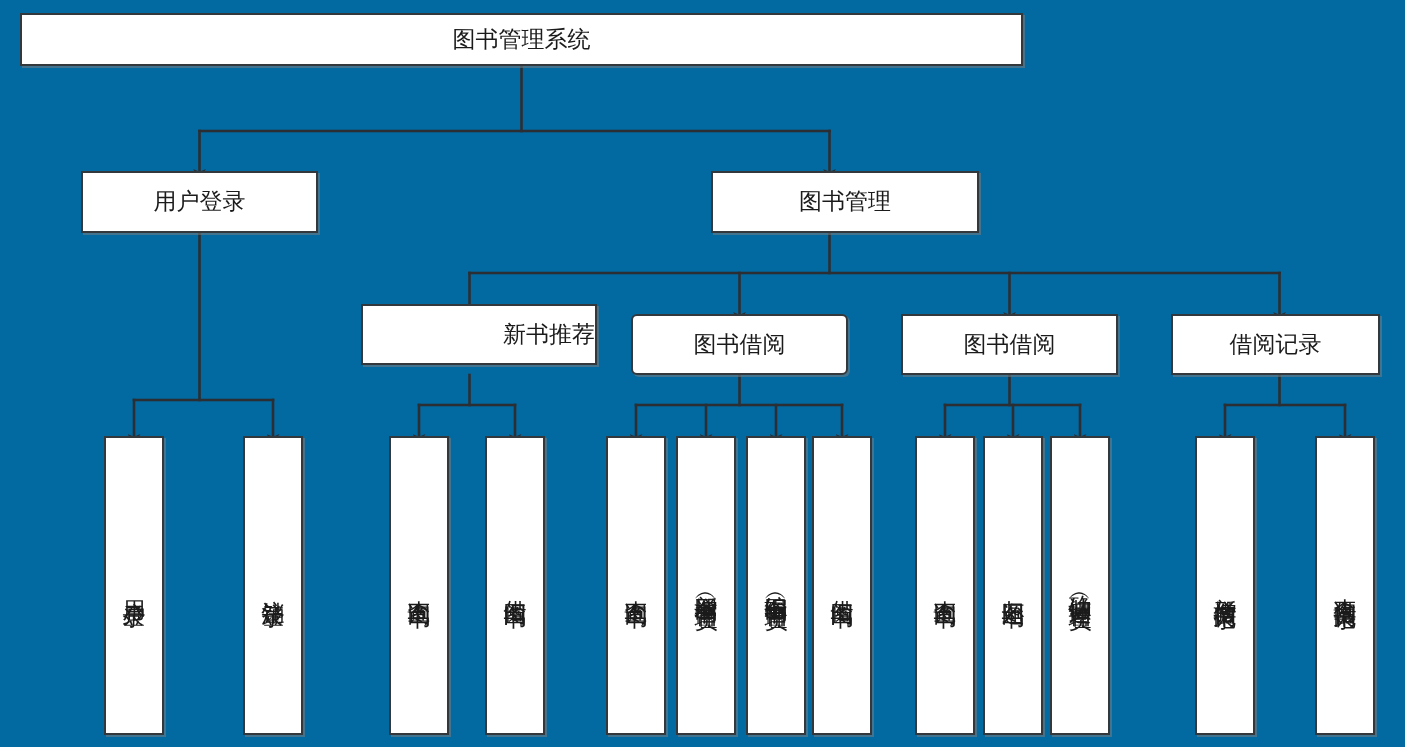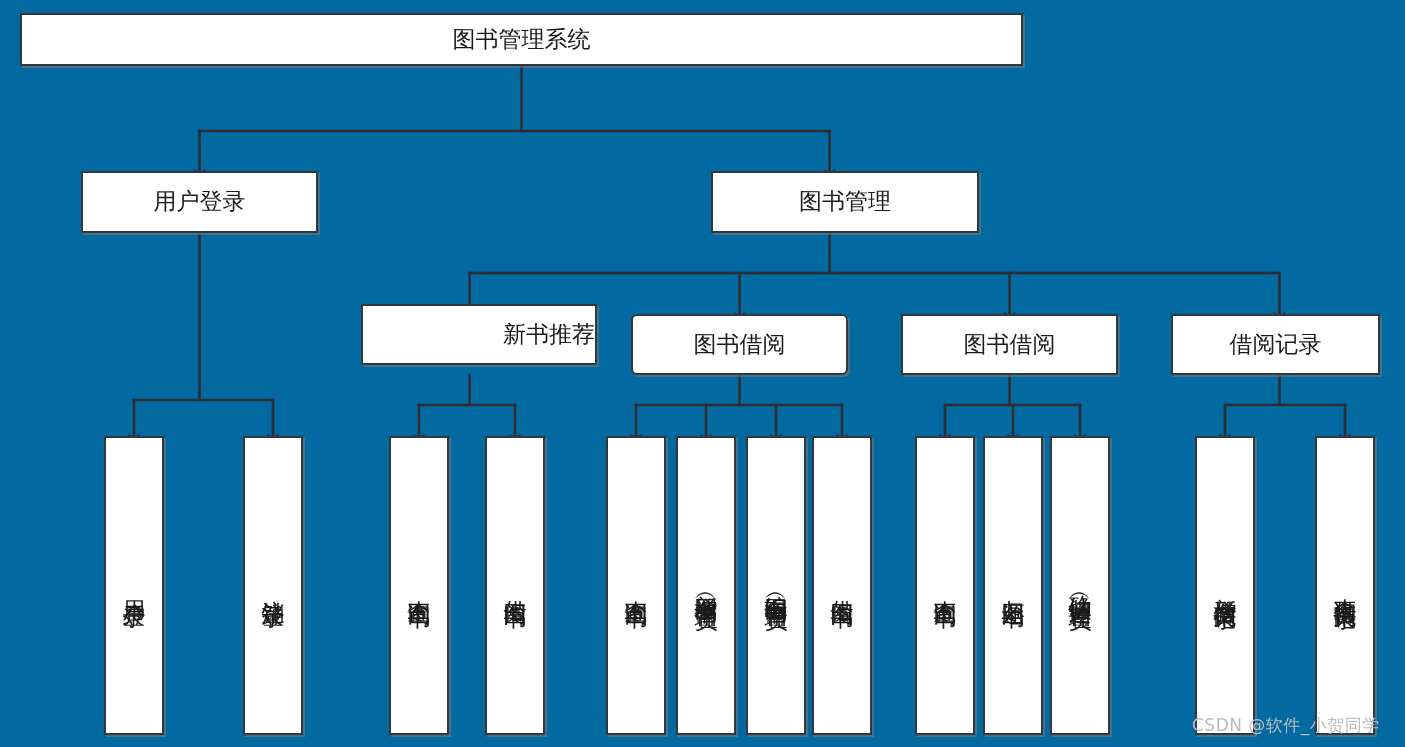--- a/index.html
+++ b/index.html
@@ -166,14 +166,13 @@
         <span class="label">确认归还（管理员）</span>
       </div>
       <div class="node vert" id="node-leaf-add-record" style="left: 1195px; top: 436px; width: 60px; height: 299px;">
         <span class="label">新增借阅记录</span>
       </div>
       <div class="node vert" id="node-leaf-query-record" style="left: 1315px; top: 436px; width: 60px; height: 299px;">
         <span class="label">查询借阅记录</span>
       </div>
     </div>
 
-  <div id="watermark">CSDN @软件_小贺同学</div>
 </div>
 
 </body></html>

